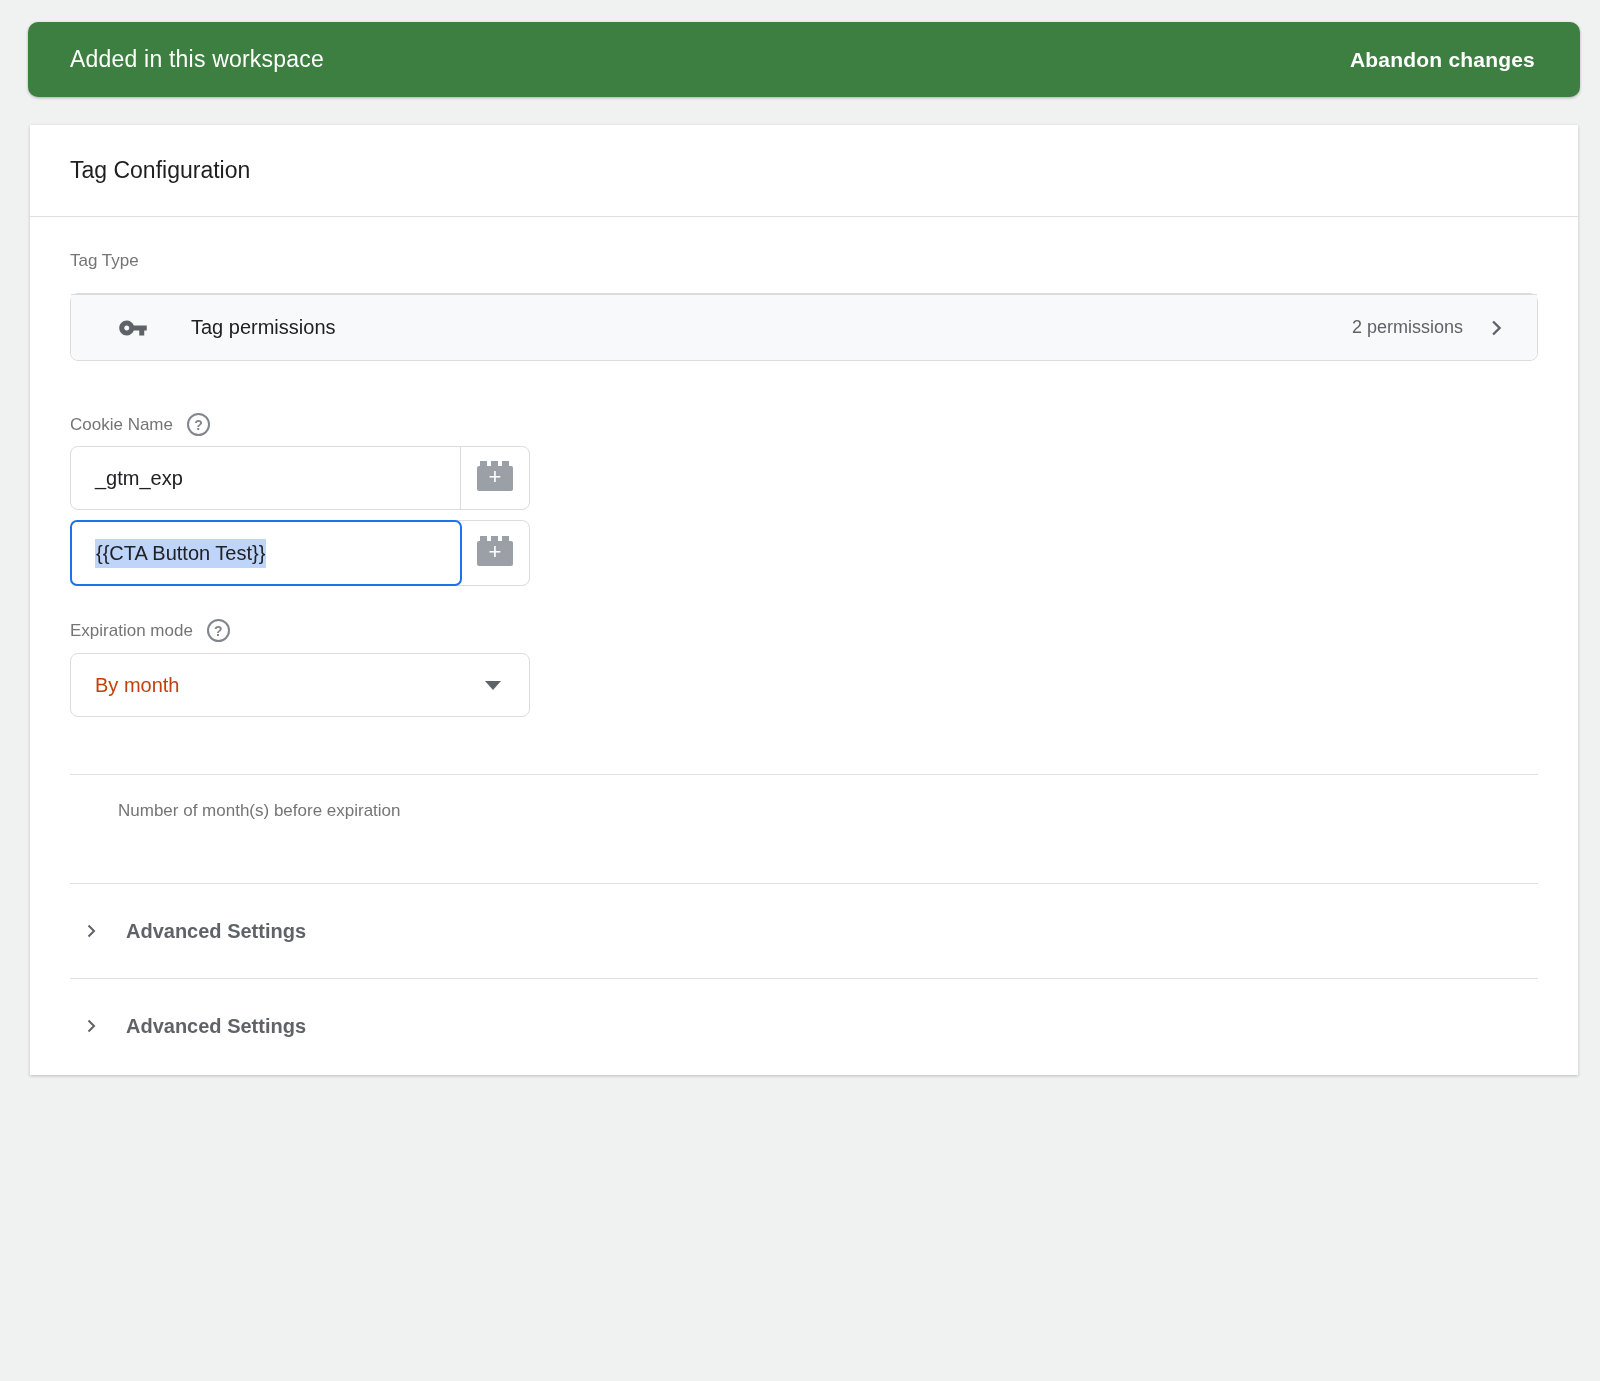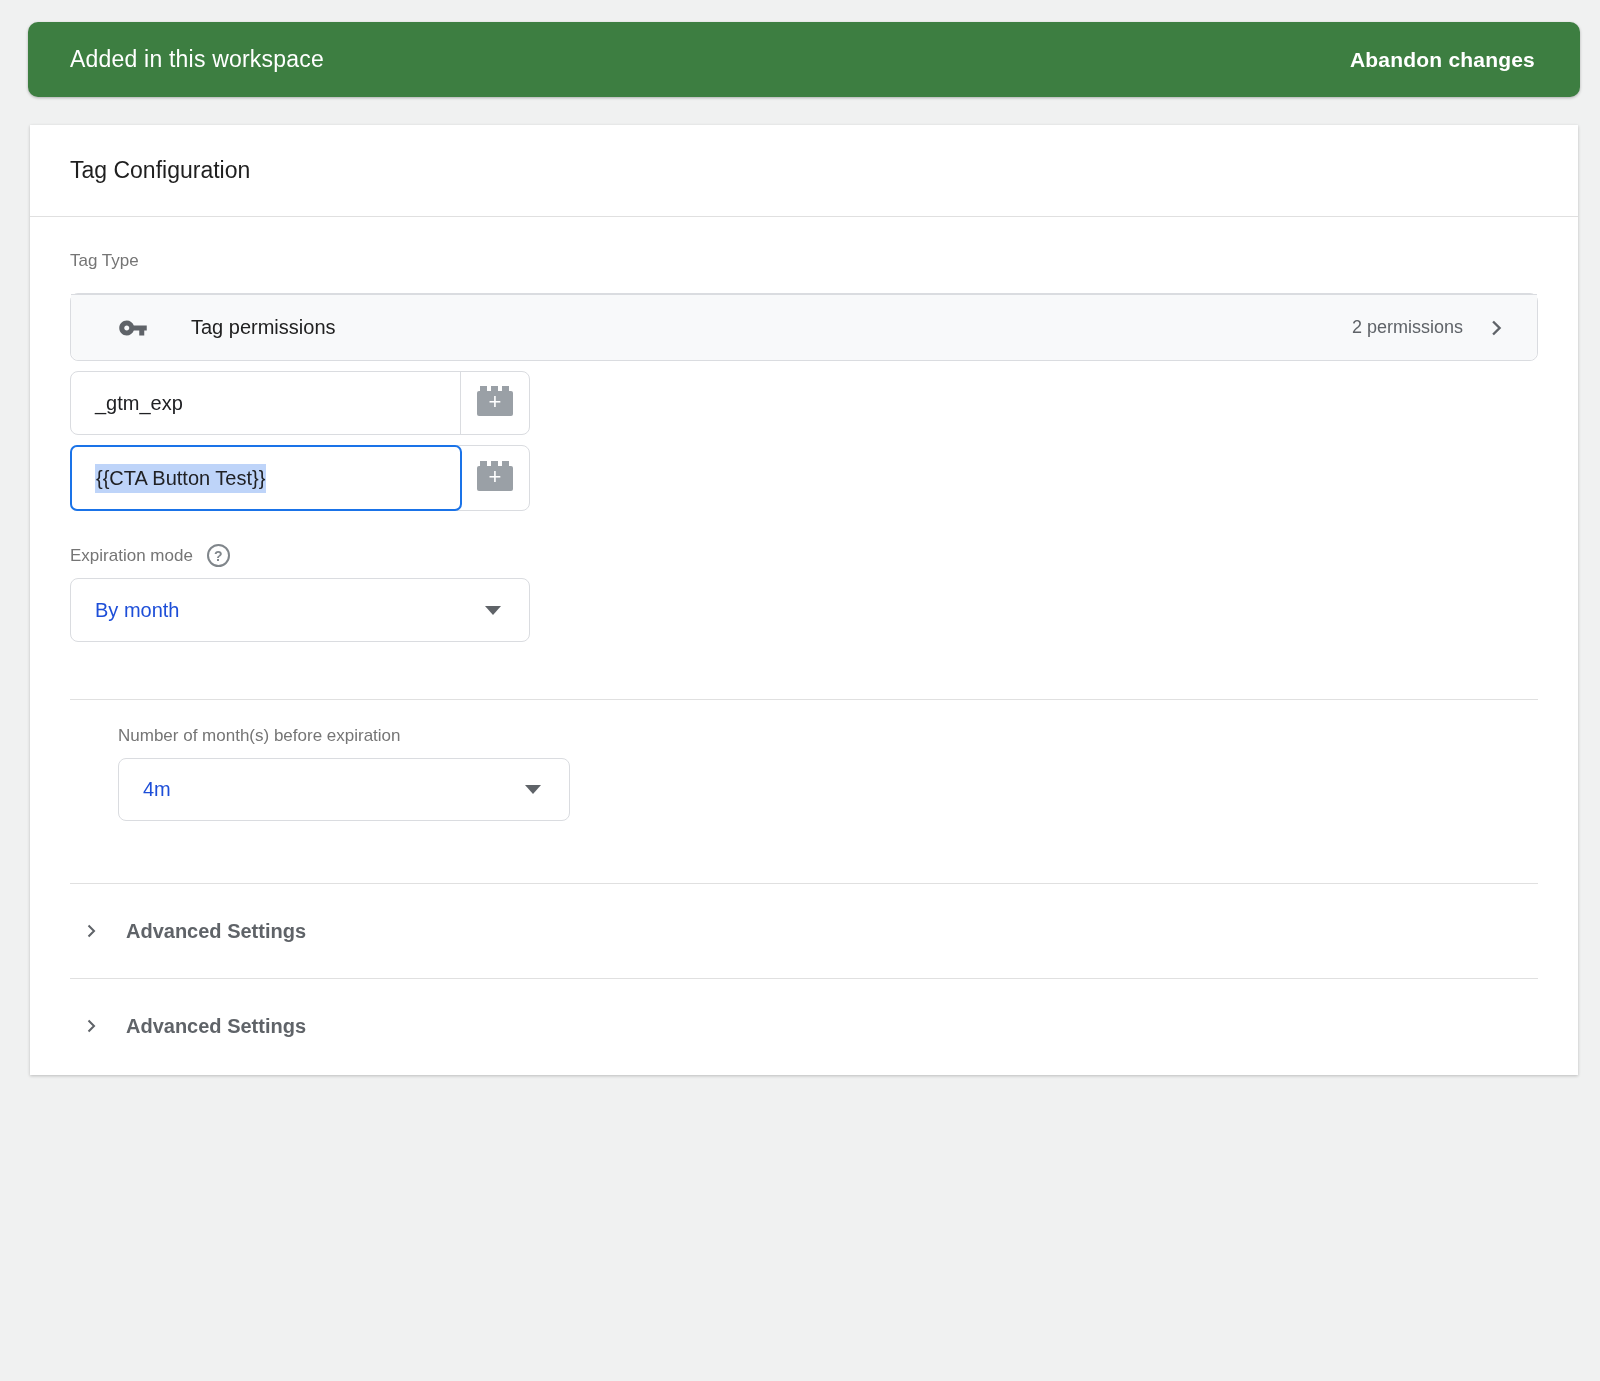--- a/index.html
+++ b/index.html
@@ -138,21 +138,21 @@
   .value-label { margin-top:36px; }
   .mode-label { margin-top:33px; }
 
   
   .dropdown {
     margin-top:11px;
     width:460px; height:64px;
     border:1px solid #dadce0; border-radius:8px;
     display:flex; align-items:center; justify-content:space-between;
     padding:0 28px 0 24px;
-    font-size:20px; color:#1d4ed8;
+    font-size:20px; color:#c2410c;
     background:#fff; cursor:pointer;
   }
   .caret {
     width:0; height:0;
     border-left:8px solid transparent; border-right:8px solid transparent;
     border-top:9px solid #5f6368;
   }
 
   
   .divider { border:none; border-top:1px solid #e0e0e0; height:0; }
@@ -206,20 +206,24 @@
         <span class="perms-label">Tag permissions</span>
         <span class="perms-count">2 permissions</span>
         <span class="icon">
           <svg width="26" height="26" viewBox="0 0 24 24">
               <path d="M9.3 6l6 6-6 6" fill="none" stroke="#5f6368" stroke-width="2.2"></path>
             </svg>
         </span>
       </div>
     </div>
 
+    <div class="field-label name-label">
+      <span>Cookie Name</span>
+      <span class="help"></span>
+    </div>
     <div class="combo">
       <div class="combo-input">_gtm_exp</div>
       <div class="combo-btn">
         <span class="brick"></span>
       </div>
     </div>
 
     <div class="combo value">
       <div class="combo-input blue">
         <span class="sel">{{CTA Button Test}}</span>
@@ -233,24 +237,20 @@
       <span>Expiration mode</span>
       <span class="help"></span>
     </div>
     <div class="dropdown">
       <span>By month</span>
       <span class="caret"></span>
     </div>
 
     <hr class="divider div-1">
     <div class="field-label months-label">Number of month(s) before expiration</div>
-    <div class="dropdown months-dropdown">
-      <span>4m</span>
-      <span class="caret"></span>
-    </div>
 
     <hr class="divider div-2">
     <div class="collapse-row">
       <span class="icon">
         <svg width="22" height="22" viewBox="0 0 24 24">
             <path d="M9.3 6l6 6-6 6" fill="none" stroke="#5f6368" stroke-width="2.2"></path>
           </svg>
       </span>
       <span>Advanced Settings</span>
     </div>

